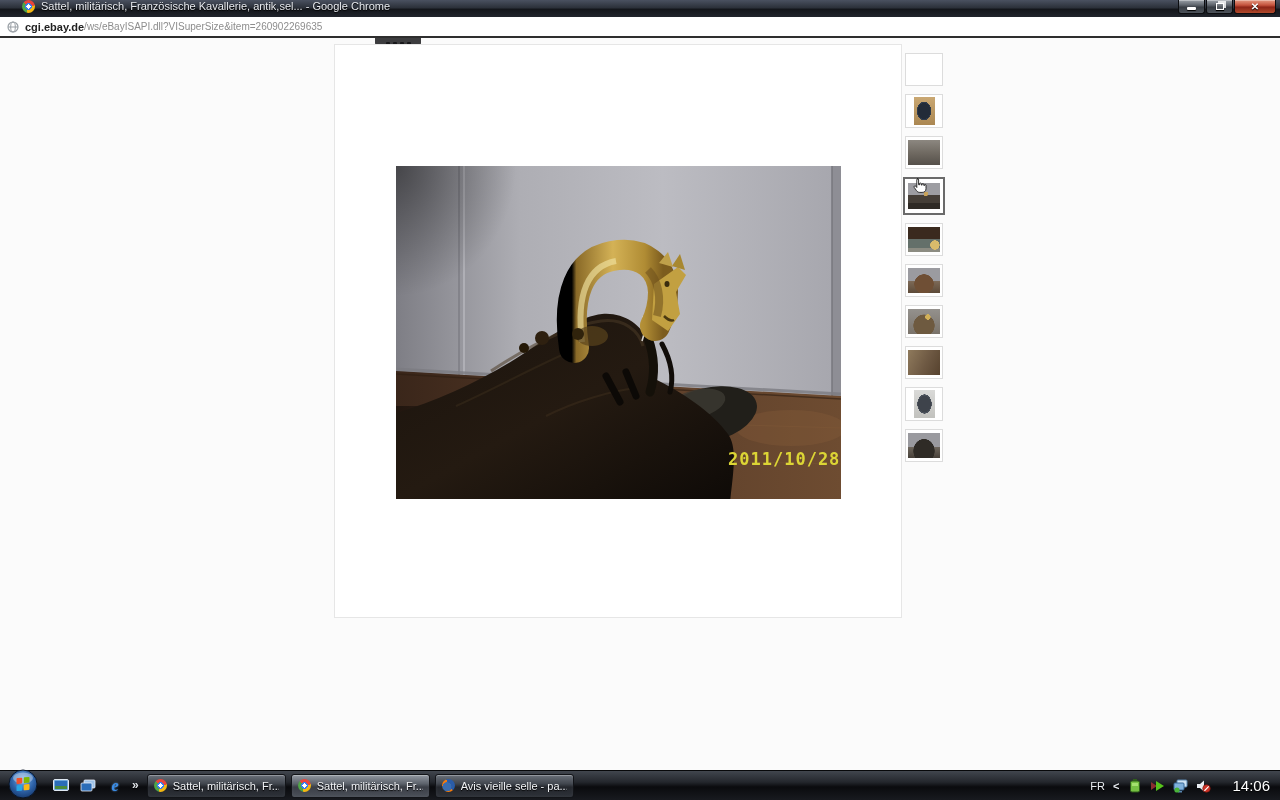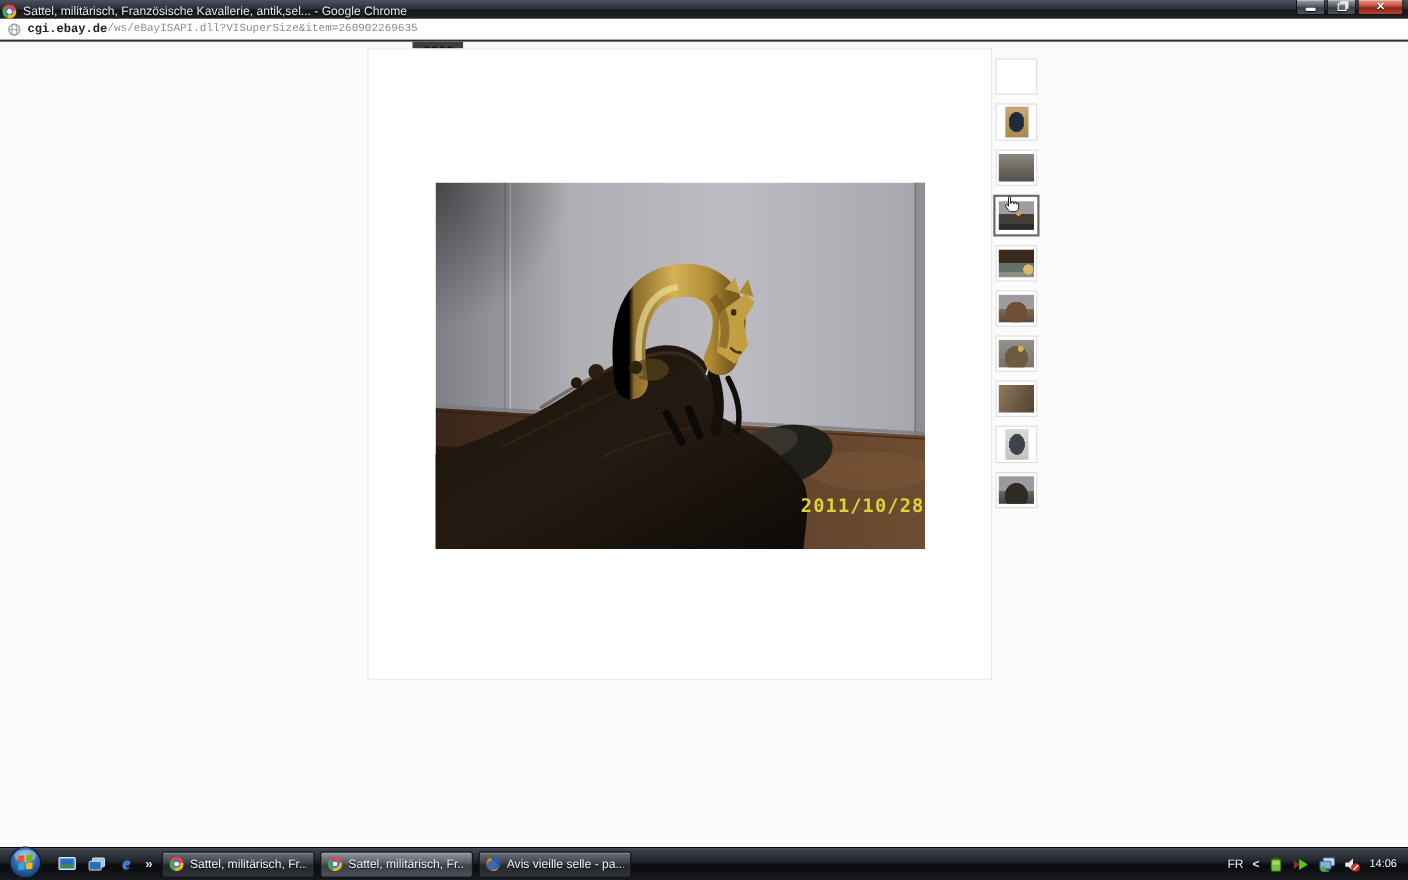--- a/index.html
+++ b/index.html
@@ -1,41 +1,40 @@
 <!DOCTYPE html>
 <html><head>
 <meta charset="utf-8">
 <style>
   * { margin:0; padding:0; box-sizing:border-box; }
   html,body { width:1280px; height:800px; overflow:hidden; font-family:"Liberation Sans", sans-serif; background:#fbfbfb; }
 
   
   .titlebar{
-    height:17px; display:flex; align-items:flex-end; padding-left:2px;
+    height:17px; display:flex; align-items:flex-start; padding-left:22px;
     background:linear-gradient(#4a5160 0%, #2c313a 45%, #14161b 55%, #20242c 100%);
     position:relative;
   }
   .titlebar .title{ color:#e6e9ee; font-size:11px; margin-left:6px; white-space:nowrap; text-shadow:0 1px 1px #000; }
   .win-controls{ position:absolute; right:4px; top:0; display:flex; }
   .win-btn{
     width:27px; height:14px; margin-left:1px; border:1px solid #0c0d10; border-top:none;
     border-radius:0 0 3px 3px; display:flex; align-items:center; justify-content:center;
     background:linear-gradient(#9aa0a8, #5d636b 40%, #383d44 55%, #4d535b);
     box-shadow:inset 0 1px 0 rgba(255,255,255,.35); cursor:default;
   }
   .win-btn.close{ width:42px; background:linear-gradient(#e59a82, #c4523c 40%, #8e2517 55%, #b04a2c); }
   .glyph-min{ width:9px; height:3px; background:#fff; border-radius:1px; margin-top:4px; box-shadow:0 1px 1px #000;}
   .glyph-max{ width:8px; height:7px; border:1px solid #fff; box-shadow:2px -2px 0 -0px rgba(255,255,255,.8), 0 1px 1px #000; background:rgba(255,255,255,.15);}
   .glyph-x{ color:#fff; font-size:10px; font-weight:bold; text-shadow:0 1px 1px #000; line-height:10px;}
 
   
   .urlbar{
     height:21px; background:#fff; display:flex; align-items:center; padding-left:7px;
     border-bottom:2px solid #2e2e2e;
-    font-family:Liberation Mono, monospace;
   }
   .urlbar .host{ font-size:11px; font-weight:bold; color:#222; margin-left:6px; }
   .urlbar .path{ font-size:10px; color:#8d8d8d; }
 
   
   .page{ position:relative; height:730px; background:#fbfbfb; }
   .panel{
     position:absolute; left:334px; top:6px; width:568px; height:574px;
     background:#fff; border:1px solid #e6e6e6;
   }
@@ -88,21 +87,21 @@
     width:139px; height:24px; margin-right:5px; border:1px solid #121418; border-radius:3px;
     display:flex; align-items:center; padding:0 6px; cursor:pointer;
     background:linear-gradient(#6a7079, #41464e 40%, #24272d 55%, #2d3138);
     box-shadow:inset 0 1px 0 rgba(255,255,255,.28), inset 0 0 4px rgba(255,255,255,.05);
   }
   .tbtn.active{ background:linear-gradient(#9298a1, #5c626b 40%, #3a3e46 55%, #4b5059); }
   .tbtn .lbl{ color:#f2f4f7; font-size:11px; margin-left:6px; white-space:nowrap; overflow:hidden; text-shadow:0 1px 1px #000; }
 
   .tray{ margin-left:auto; display:flex; align-items:center; gap:8px; padding-right:10px; }
   .tray .txt{ color:#e9edf2; font-size:11px; text-shadow:0 1px 1px #000; }
-  .tray .clock{ font-size:10px; color:#fff; }
+  .tray .clock{ font-size:15px; color:#fff;margin-left:13px; }
   .ticon{ width:15px; height:15px; display:flex; align-items:center; justify-content:center; cursor:pointer; }
 
   
   .ic-chrome{ width:13px; height:13px; border-radius:50%;
     background:radial-gradient(circle at 50% 50%, #fff 0 23%, #3a7ced 24% 38%, transparent 39%),
     conic-gradient(from -50deg, #e8453c 0 130deg, #f3b712 0 245deg, #4fa546 0 360deg); flex:none; }
   .ic-firefox{ width:13px; height:13px; border-radius:50%;
     background:radial-gradient(circle at 38% 60%, #3a6db0 0 40%, transparent 41%),
     conic-gradient(from 140deg, #f57c0e 0 200deg, #2a5ca8 0 360deg); flex:none; }
   .ic-ie{ color:#3a8ce8; font-size:16px; font-weight:bold; font-style:italic; font-family:"Liberation Serif",serif; text-shadow:0 0 2px rgba(120,190,255,.8); }

